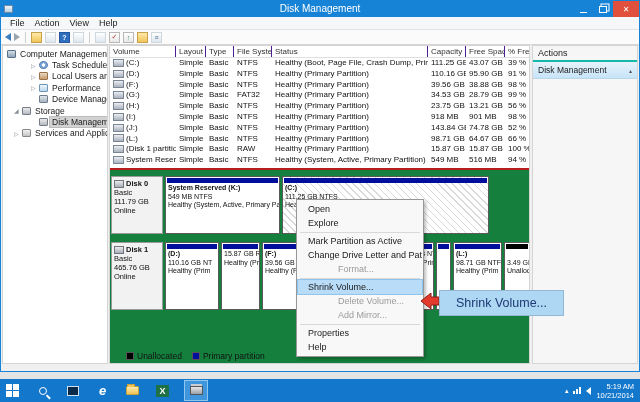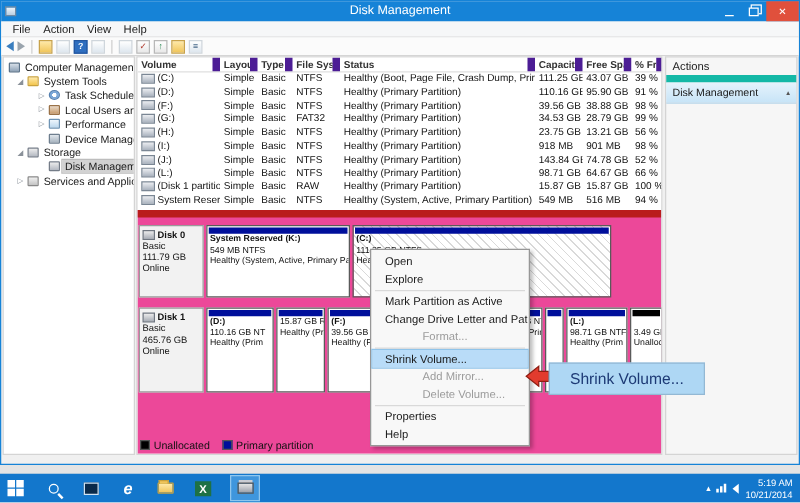--- a/index.html
+++ b/index.html
@@ -48,53 +48,53 @@
   .ic-clock { border-radius:50%; background:radial-gradient(circle,#fff 35%,#7aa7d8 40%); border-color:#5580b0; }
   .ic-users { background:linear-gradient(#e8d9c8,#c89a6a); border-color:#9a7248; }
   .ic-perf { background:linear-gradient(#eef6fc,#bcd8ee); border-color:#6f94b4; }
   .ic-device { background:linear-gradient(#e0e6ec,#a8b4c0); border-color:#6e7e8e; }
   .ic-storage, .ic-disk { background:linear-gradient(#ececec,#b4b9c2); border-color:#747c88; }
   .ic-services { background:linear-gradient(#f0f0f0,#c4c4c4); border-color:#888; }
 
   
   .center { width:421px; position:relative; background:#fff; border:1px solid #d4d4d4; margin-left:1px; overflow:hidden; }
   .vhead { display:flex; height:12px; border-bottom:1px solid #e0e0e0; background:#fff; }
-  .vhead span { font-size:8px; line-height:12px; color:#333; padding:0 3px; border-right:6px solid #4c1d95; overflow:hidden; white-space:nowrap; flex:none;font-weight:bold; }
+  .vhead span { font-size:8px; line-height:12px; color:#333; padding:0 3px; border-right:1px solid #4c1d95; overflow:hidden; white-space:nowrap; flex:none; }
   .vrow { display:flex; height:10.8px; }
   .vrow span { font-size:8px; line-height:10.8px; color:#111; padding:0 3px; overflow:hidden; white-space:nowrap; flex:none; }
   .vhead span:nth-child(1), .vrow span:nth-child(1) { width:66px; }
   .vhead span:nth-child(2), .vrow span:nth-child(2) { width:30px; }
   .vhead span:nth-child(3), .vrow span:nth-child(3) { width:28px; }
   .vhead span:nth-child(4), .vrow span:nth-child(4) { width:38px; }
   .vhead span:nth-child(5), .vrow span:nth-child(5) { width:156px; }
   .vhead span:nth-child(6), .vrow span:nth-child(6) { width:38px; }
   .vhead span:nth-child(7), .vrow span:nth-child(7) { width:39px; }
   .vhead span:nth-child(8), .vrow span:nth-child(8) { width:26px; }
   .vrow span:nth-child(1)::before { content:""; display:inline-block; width:9px; height:6px; margin-right:2px; background:linear-gradient(#eceef2,#a9b2be); border:1px solid #7a8694; vertical-align:middle; }
 
-  .graph { position:absolute; left:0; right:0; top:122px; bottom:0; background:#ec4899; border-top:6px solid #b91c1c; }
+  .graph { position:absolute; left:0; right:0; top:122px; bottom:0; background:#15803d; border-top:2px solid #b91c1c; }
   .disk-row { position:absolute; left:0; right:0; }
   .dlabel { position:absolute; top:0; bottom:0; left:1px; width:52px; background:#f2f2f2; border:1px solid #9a9a9a; padding:2px 2px; font-size:7.5px; line-height:9px; color:#111; }
   .dlabel b { display:flex; align-items:center; gap:2px; font-size:7.5px; }
   .dlabel b::before { content:""; width:8px; height:6px; background:linear-gradient(#ececec,#a8adb6); border:1px solid #6f7680; }
   .part { position:absolute; top:0; bottom:0; background:#fff; border:1px solid #5a5a5a; overflow:hidden; }
   .part .stripe { height:5px; margin:1px; background:#000f9b; }
   .part .stripe.black { background:#000; }
   .part .t { font-size:7px; line-height:8.5px; padding:0 2px; white-space:nowrap; overflow:hidden; color:#111; }
   .part .pt { font-weight:bold; }
   .part.hatch { background:repeating-linear-gradient(45deg,#ffffff 0px,#ffffff 4px,#d9d9d9 4px,#d9d9d9 5px); }
   .part.right .t { text-align:right; }
-  .legend { position:absolute; left:2px; bottom:2px; display:flex; align-items:center; gap:10px; font-size:8.5px; color:#111; }
+  .legend { position:absolute; left:16px; bottom:2px; display:flex; align-items:center; gap:10px; font-size:8.5px; color:#111; }
   .legend .li { display:flex; align-items:center; gap:3px; }
   .sw { width:8px; height:8px; border:1px solid #555; }
   .sw-un { background:#000; } .sw-pri { background:#000f9b; }
 
   
   .actions { flex:1; background:#f6f6f6; border:1px solid #d4d4d4; margin-left:2px; }
-  .a-head { font-size:9px; color:#222; padding:2px 5px; border-bottom:6px solid #14b8a6; }
+  .a-head { font-size:9px; color:#222; padding:2px 5px; border-bottom:2px solid #14b8a6; }
   .a-group { display:flex; align-items:center; font-size:8.5px; color:#1a1a1a; padding:3px 5px; background:linear-gradient(#e6f3fc,#c7e4f7); border-bottom:1px solid #b8d6ea; }
   .a-group .glyph { margin-left:auto; font-size:6px; color:#555; }
   .a-more { display:flex; align-items:center; font-size:8.5px; color:#1a1a1a; padding:3px 5px 3px 26px; }
   .a-more .glyph { margin-left:auto; font-size:6px; color:#555; }
 
   .statusstrip { position:absolute; left:1px; right:1px; bottom:1px; height:6px; background:#f0f0f0; }
 
   
   .cmenu { position:absolute; left:296px; top:199px; width:128px; background:#f8f8f8; border:1px solid #979797; box-shadow:2px 2px 3px rgba(0,0,0,.25); padding:2px 1px; z-index:10; }
   .mi { height:14px; line-height:14px; font-size:9px; padding-left:10px; color:#1a1a1a; white-space:nowrap; overflow:hidden; }
@@ -172,25 +172,20 @@
 
     <div class="content">
 
       <div class="tree">
 
       <div class="tree-item lvl0">
           <span class="tree-arrow glyph"></span>
           <span class="ic ic-computer"></span>
           <span class="tlabel">Computer Management (Local</span>
         </div>
-          <div class="tree-item lvl1">
-          <span class="tree-arrow glyph">◢</span>
-          <span class="ic ic-folder"></span>
-          <span class="tlabel">System Tools</span>
-        </div>
           <div class="tree-item lvl2">
           <span class="tree-arrow glyph">▷</span>
           <span class="ic ic-clock"></span>
           <span class="tlabel">Task Scheduler</span>
         </div>
           <div class="tree-item lvl2">
           <span class="tree-arrow glyph">▷</span>
           <span class="ic ic-users"></span>
           <span class="tlabel">Local Users and Groups</span>
         </div>
@@ -436,22 +431,22 @@
   <div class="cmenu">
 
   <div class="mi">Open</div>
       <div class="mi">Explore</div>
       <div class="msep"></div>
       <div class="mi">Mark Partition as Active</div>
       <div class="mi">Change Drive Letter and Paths...</div>
       <div class="mi dis">Format...</div>
       <div class="msep"></div>
       <div class="mi hl">Shrink Volume...</div>
+      <div class="mi dis">Delete Volume...</div>
       <div class="mi dis">Add Mirror...</div>
-      <div class="mi dis">Delete Volume...</div>
       <div class="msep"></div>
       <div class="mi">Properties</div>
       <div class="mi">Help</div>
     </div>
 
   <svg class="shrink-arrow" width="20" height="18">
     <polygon points="1,9 11,1 11,5 19,5 19,13 11,13 11,17" fill="#e23b2e" stroke="#8f1d12" stroke-width="1"></polygon>
   </svg>
   <div class="callout">Shrink Volume...</div>
 

